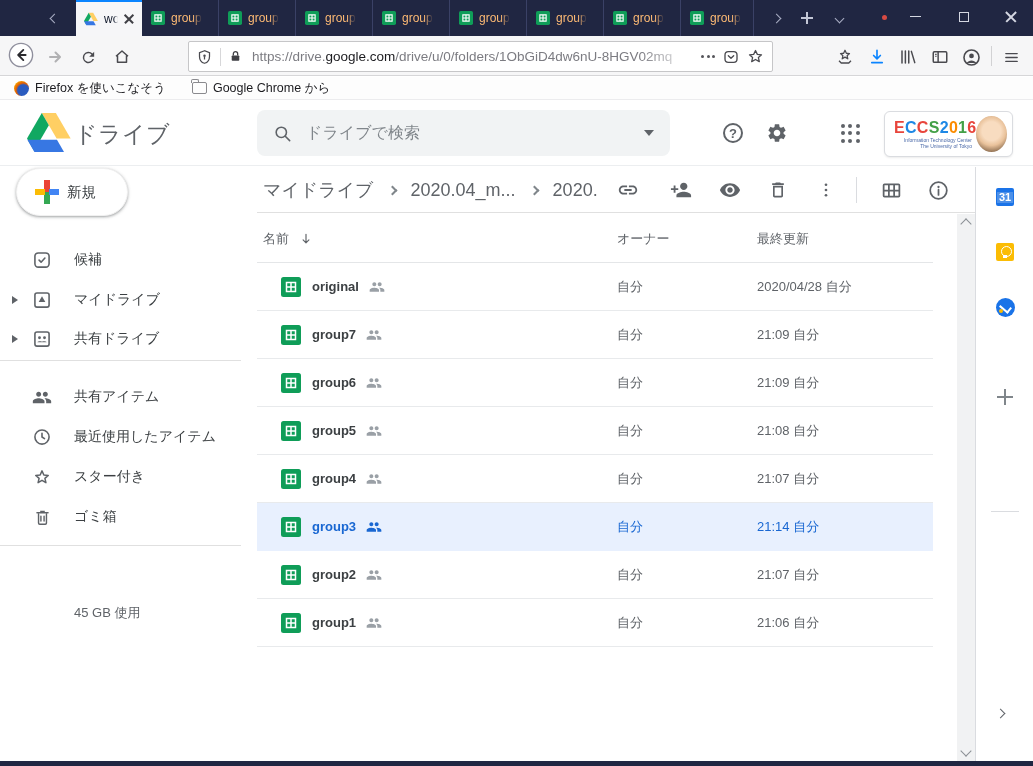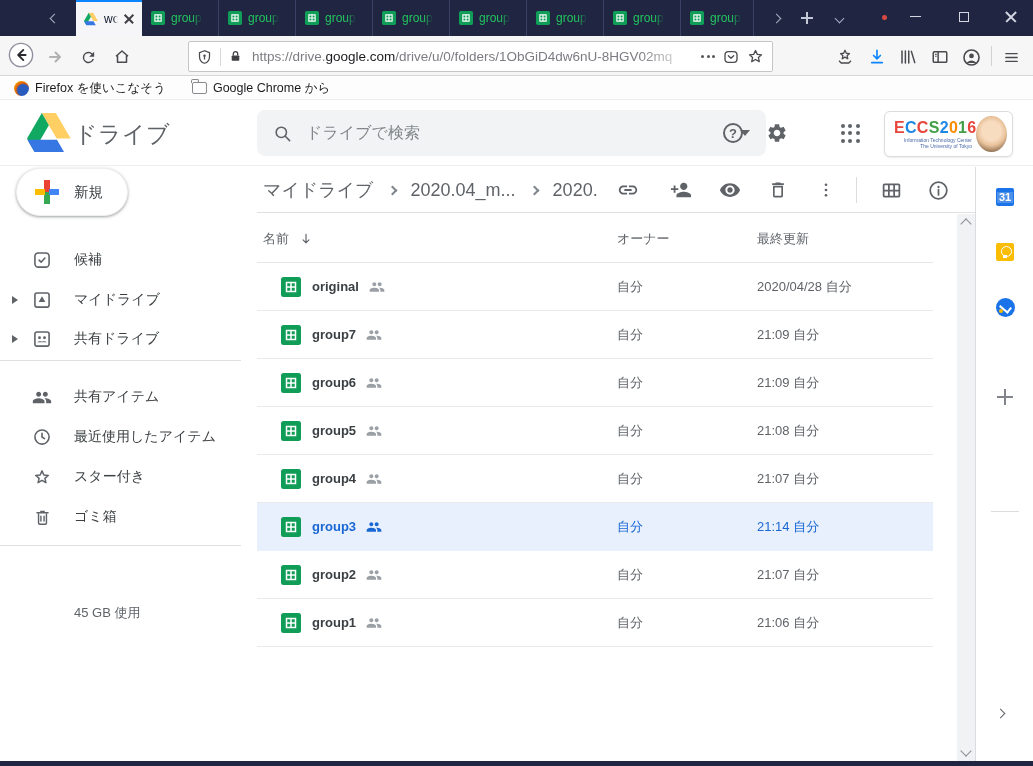--- a/index.html
+++ b/index.html
@@ -12,21 +12,21 @@
   
   .tabbar { position:absolute; left:0; top:0; width:1033px; height:36px; background:#202642; }
   .tab-scroll-left { position:absolute; left:44px; top:8px; width:20px; height:20px; display:flex; align-items:center; justify-content:center; }
   .chev { display:inline-block; width:7px; height:7px; border-right:1.7px solid #a9aec4; border-bottom:1.7px solid #a9aec4; }
   .chev.left  { transform:rotate(135deg); }
   .chev.right { transform:rotate(-45deg); }
   .chev.down  { transform:rotate(45deg); }
   .tab { position:absolute; top:0; height:36px; display:flex; align-items:center; gap:6px; padding:0 8px; overflow:hidden; }
   .tab.inactive { border-right:1px solid #3a4166; }
   .tab.active { background:#f6f6f8; border-top:2px solid #0a84ff; }
-  .tab-label { font-size:12px; color:#22c55e; white-space:nowrap; overflow:hidden; max-width:40px;
+  .tab-label { font-size:12px; color:#fdba74; white-space:nowrap; overflow:hidden; max-width:40px;
                -webkit-mask-image:linear-gradient(90deg,#000 70%,transparent); mask-image:linear-gradient(90deg,#000 70%,transparent); }
   .tab.active .tab-label { color:#0f172a; }
   .favicon { width:14px; height:14px; flex:0 0 auto; }
   .tab-close { position:relative; width:10px; height:10px; flex:0 0 auto; }
   .tab-close::before,.tab-close::after { content:""; position:absolute; left:-1px; top:4px; width:12px; height:1.6px; background:#3f3f45; }
   .tab-close::before { transform:rotate(45deg);} .tab-close::after { transform:rotate(-45deg);}
   .tabbar-btn { position:absolute; top:8px; width:20px; height:20px; display:flex; align-items:center; justify-content:center; }
   .plus-ic { position:relative; width:12px; height:12px; }
   .plus-ic::before { content:""; position:absolute; left:0; top:5.2px; width:12px; height:1.7px; background:#c3c7d6; }
   .plus-ic::after  { content:""; position:absolute; left:5.2px; top:0; width:1.7px; height:12px; background:#c3c7d6; }
@@ -50,21 +50,21 @@
   
   .bookmarks { position:absolute; left:0; top:77px; width:1033px; height:23px; background:#fdfdfd; display:flex; align-items:center; gap:26px; padding-left:14px; border-bottom:1px solid #ececee; }
   .bm-item { display:flex; align-items:center; gap:6px; }
   .bm-item span.lbl { font-size:12.5px; color:#1b1b1f; }
   .ff-globe { width:15px; height:15px; border-radius:50%; background:radial-gradient(circle at 62% 62%, #2a5bbf 0 42%, #e66000 55%, #ffcb00 90%); }
   .folder-ic { width:15px; height:12px; border:1.5px solid #8a8a8e; border-radius:2px; position:relative; }
   .folder-ic::before { content:""; position:absolute; left:-1.5px; top:-4px; width:6px; height:3px; border:1.5px solid #8a8a8e; border-bottom:none; border-radius:2px 2px 0 0; }
   
   .drive-header { position:absolute; left:0; top:100px; width:1033px; height:66px; background:#fff; border-bottom:1px solid #eceef0; }
   .drive-title { position:absolute; left:74px; top:119px; font-size:23px; color:#5f6368; letter-spacing:.5px; }
-  .searchbox { position:absolute; left:257px; top:110px; width:509px; height:46px; background:#f1f3f4; border-radius:8px; display:flex; align-items:center; padding:0 16px; gap:14px; }
+  .searchbox { position:absolute; left:257px; top:110px; width:413px; height:46px; background:#f1f3f4; border-radius:8px; display:flex; align-items:center; padding:0 16px; gap:14px; }
   .searchbox input { flex:1; border:none; outline:none; background:transparent; font-size:16px; color:#202124; font-family:inherit; }
   .searchbox input::placeholder { color:#80868b; }
   .caret-down { width:0; height:0; border-left:5px solid transparent; border-right:5px solid transparent; border-top:6px solid #5f6368; }
   .hdr-ic { position:absolute; top:121px; width:24px; height:24px; display:flex; align-items:center; justify-content:center; }
   .help-circle { width:20px; height:20px; border:2px solid #5f6368; border-radius:50%; display:flex; align-items:center; justify-content:center; font-size:13px; font-weight:bold; color:#5f6368; }
   .apps-grid { display:grid; grid-template-columns:repeat(3,4px); grid-gap:3.5px; }
   .apps-grid i { width:4px; height:4px; border-radius:50%; background:#5f6368; }
   .eccs-badge { position:absolute; left:884px; top:111px; width:129px; height:46px; background:#fff; border:1px solid #dadce0; border-radius:6px; box-shadow:0 1px 2px rgba(0,0,0,.08); display:flex; align-items:center; padding:0 5px 0 9px; }
   .eccs-text { width:78px; text-align:right; }
   .eccs-word { font-size:16px; font-weight:bold; letter-spacing:.3px; line-height:16px; white-space:nowrap; }
@@ -73,21 +73,21 @@
             background:radial-gradient(circle at 50% 42%, #f8dcc0 0 36%, #e9c29b 55%, #6b4f35 92%); }
   
   .toolbar { position:absolute; left:257px; top:167px; width:718px; height:46px; border-bottom:1px solid #e0e0e0; }
   .breadcrumb { position:absolute; left:6px; top:0; height:46px; display:flex; align-items:center; gap:15px; }
   .crumb { font-size:18px; color:#5f6368; white-space:nowrap; }
   .crumb-sep { width:7px; height:7px; border-right:2px solid #80868b; border-bottom:2px solid #80868b; transform:rotate(-45deg); }
   .tb-ic { position:absolute; top:11px; width:24px; height:24px; display:flex; align-items:center; justify-content:center; color:#5f6368; }
   .tb-sep { position:absolute; left:599px; top:10px; width:1px; height:26px; background:#dadce0; }
   
   .sidebar { position:absolute; left:0; top:167px; width:241px; height:594px; background:#fff; }
-  .new-btn { position:absolute; left:16px; top:1px; width:112px; height:48px; background:#fff; border:1px solid #f0f0f0; border-radius:24px; box-shadow:0 1px 2px rgba(60,64,67,.3),0 1px 3px 1px rgba(60,64,67,.15); display:flex; align-items:center; gap:14px; padding-left:17px; }
+  .new-btn { position:absolute; left:16px; top:1px; width:112px; height:48px; background:#fff; border:1px solid #f0f0f0; border-radius:24px; box-shadow:0 1px 2px rgba(60,64,67,.3),0 1px 3px 1px rgba(60,64,67,.15); display:flex; align-items:center; gap:7px; padding-left:17px; }
   .gplus { position:relative; width:26px; height:26px; }
   .gplus i { position:absolute; }
   .gplus .v1 { left:10px; top:1px; width:6px; height:12px; background:#ea4335; }
   .gplus .v2 { left:10px; top:13px; width:6px; height:12px; background:#34a853; }
   .gplus .h1 { left:1px; top:10px; width:10px; height:6px; background:#fbbc04; }
   .gplus .h2 { left:15px; top:10px; width:10px; height:6px; background:#4285f4; }
   .new-label { font-size:14.5px; color:#3c4043; font-weight:500; }
   .nav-item { position:absolute; left:0; width:241px; height:40px; display:flex; align-items:center; }
   .nav-item .ic { position:absolute; left:32px; width:20px; height:20px; color:#5f6368; display:flex; align-items:center; justify-content:center; }
   .nav-item .lbl { position:absolute; left:74px; font-size:14px; color:#3c4043; white-space:nowrap; }

